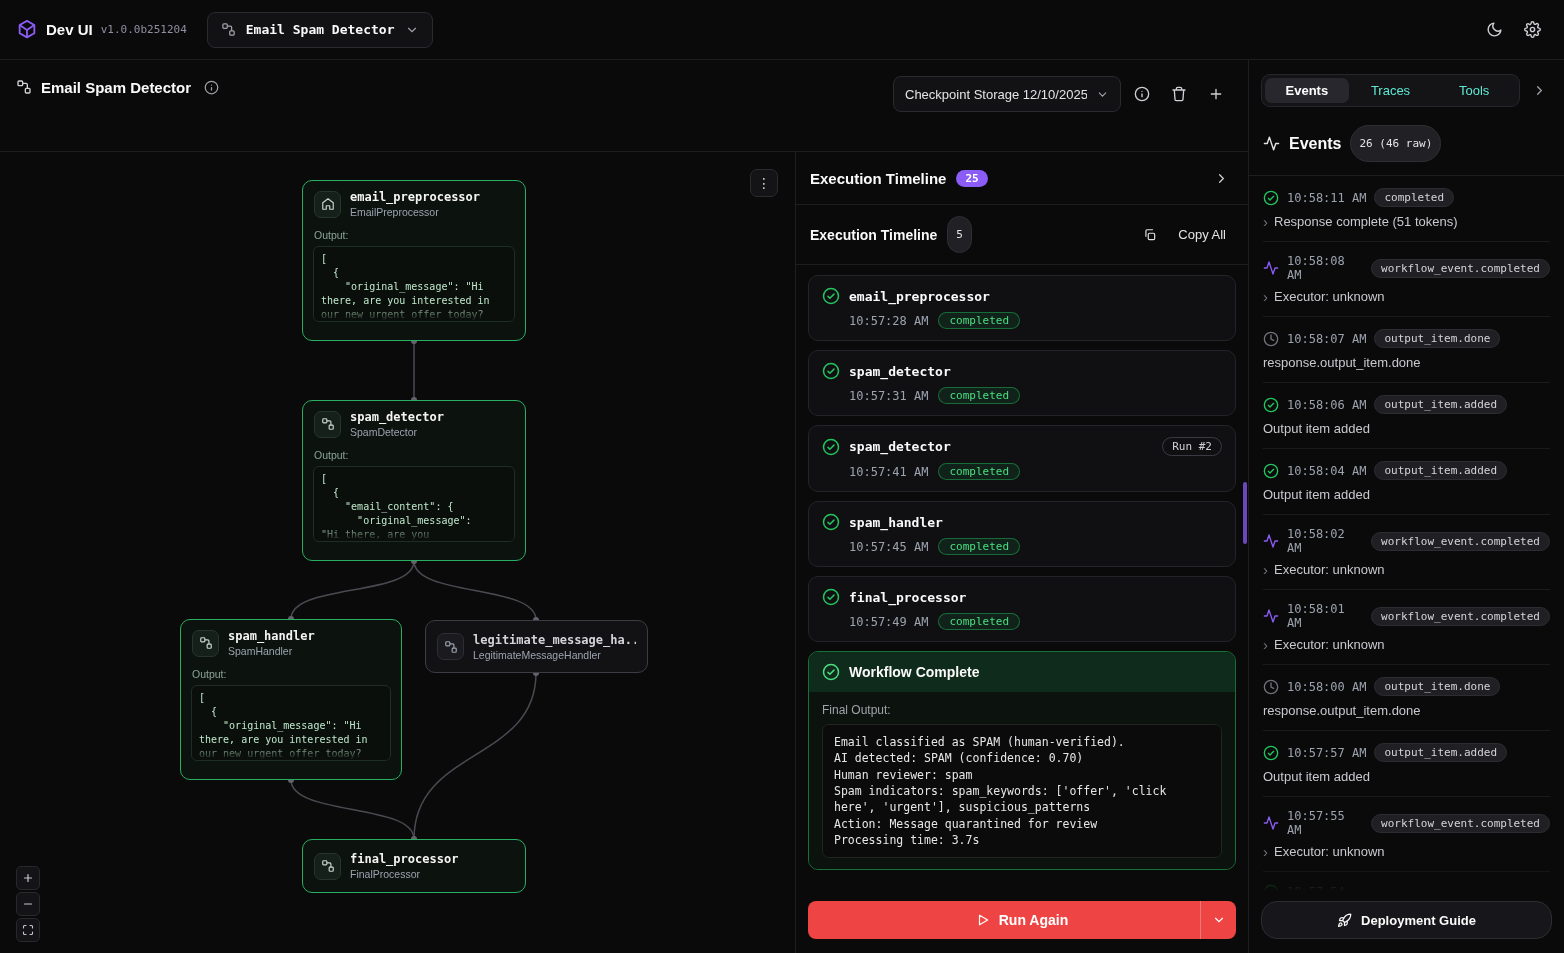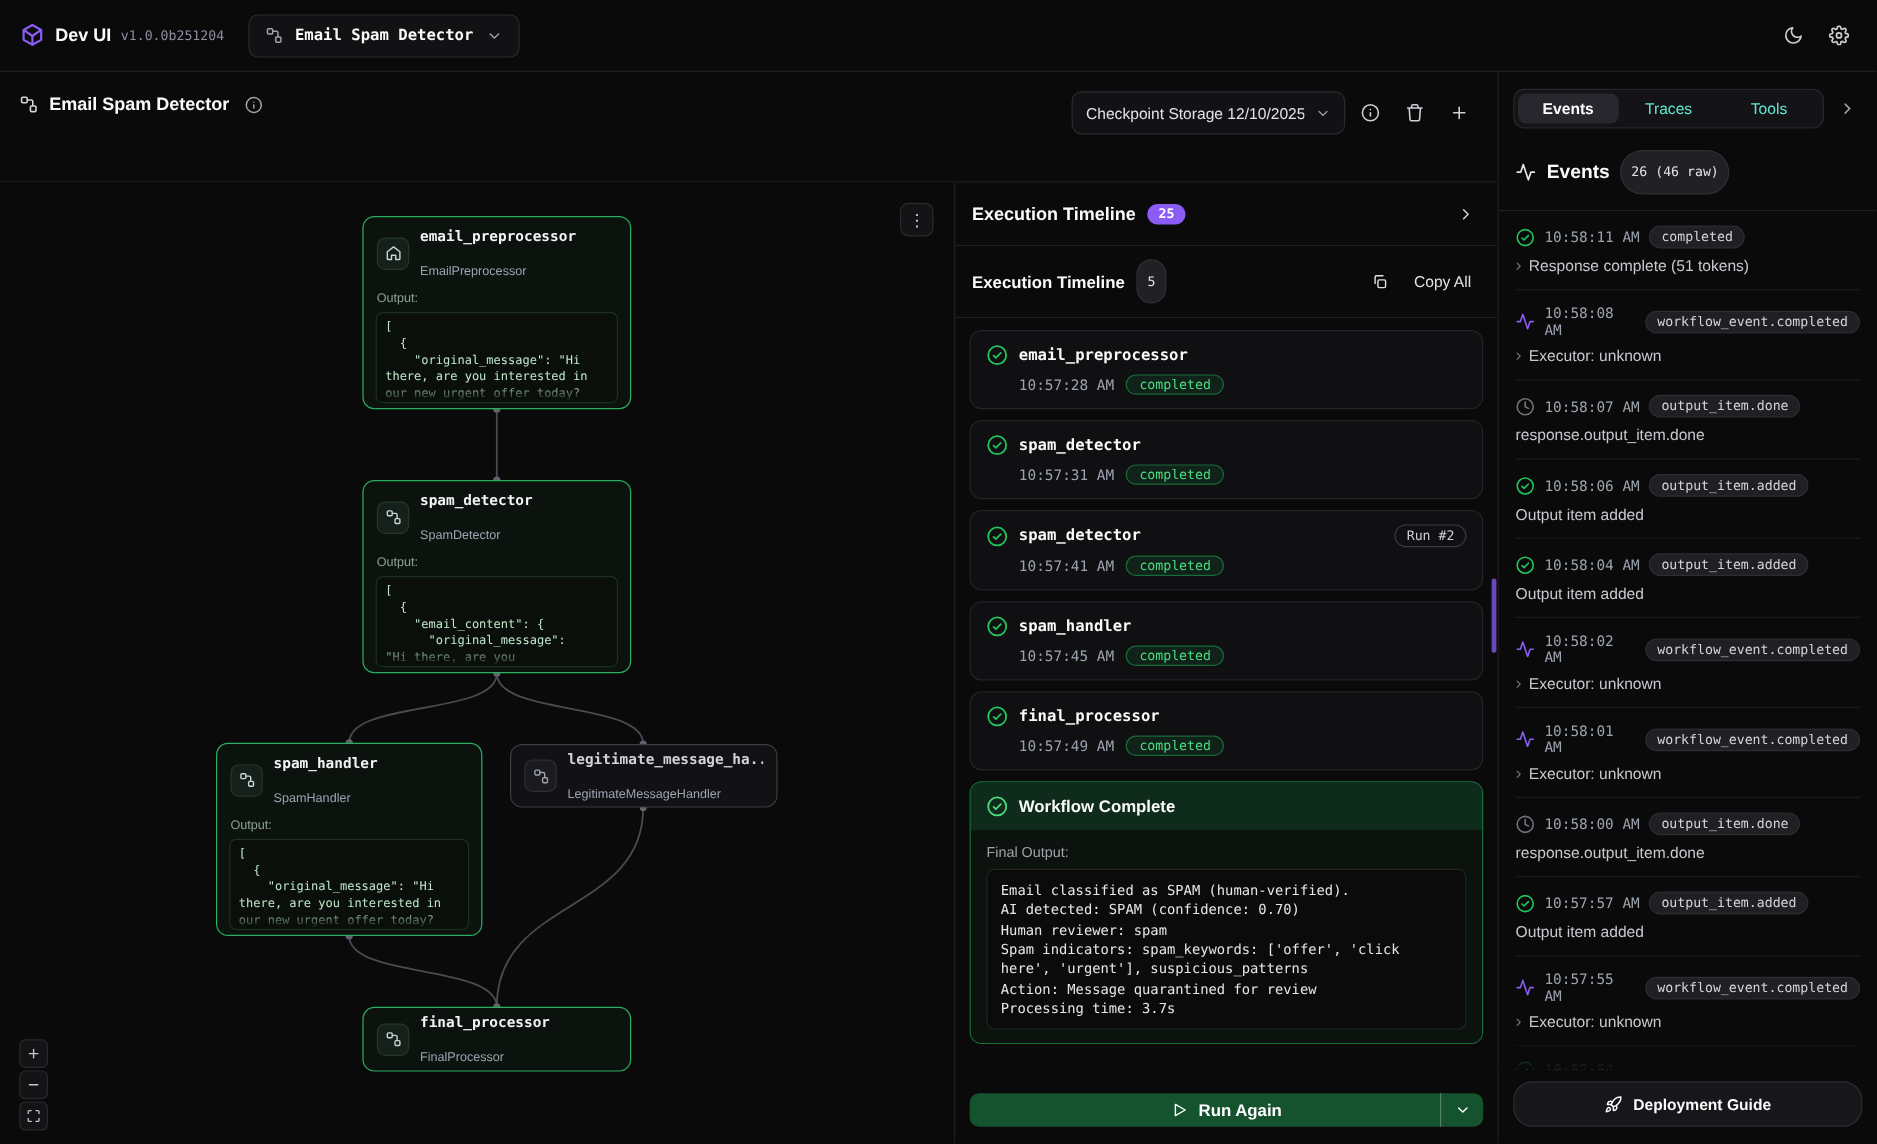--- a/index.html
+++ b/index.html
@@ -39,21 +39,21 @@
   .node{position:absolute;border-radius:10px;border:1px solid #2aae62;background:#0c120e}
   .node.dim{border-color:#3c3c44;background:#121215}
   .node.small{display:flex;align-items:center}
   .node-head{display:flex;align-items:center;gap:9px;padding:9px 11px;min-width:0}
   .node.small .node-head{padding:0 11px;width:100%}
   .node-icon{width:27px;height:27px;border-radius:7px;background:#15201a;border:1px solid #26362c;display:flex;align-items:center;justify-content:center;color:#cbd5d1;flex-shrink:0}
   .node.dim .node-icon{background:#1a1a1f;border-color:#2e2e35;color:#9ca3af}
   .node-meta{min-width:0}
   .node-title{font-size:12px;font-weight:700;white-space:nowrap;overflow:hidden;color:#f4f4f5}
   .node.dim .node-title{color:#d4d4d8}
-  .node-sub{font-size:10.5px;color:#9ca3af;margin-top:16px;white-space:nowrap;overflow:hidden}
+  .node-sub{font-size:10.5px;color:#9ca3af;margin-top:2px;white-space:nowrap;overflow:hidden}
   .node-output-label{padding:2px 11px 5px;font-size:10.5px;color:#8aa396}
   .node-code{position:relative;margin:0 10px;height:76px;background:#0a0f0b;border:1px solid #1f2e24;border-radius:6px;padding:5px 7px;
     font-size:10px;line-height:1.4;color:#bfe8cb;white-space:pre;overflow:hidden}
   .node-code::after{content:"";position:absolute;left:0;right:0;bottom:0;height:16px;background:linear-gradient(transparent,#0a0f0b)}
   .canvas-menu{position:absolute;left:750px;top:17px;width:28px;height:28px;background:#141417;border:1px solid #2a2a30;border-radius:7px;color:#d4d4d8;display:flex;align-items:center;justify-content:center;font-size:14px}
   .zoom-controls{position:absolute;left:16px;top:714px;display:flex;flex-direction:column;gap:2px}
   .zoom-btn{width:24px;height:24px;background:#141417;border:1px solid #28282e;color:#c6c6cc;display:flex;align-items:center;justify-content:center;border-radius:5px}
 
   
   .timeline-panel{width:453px;border-left:1px solid #1e1e22;display:flex;flex-direction:column;position:relative}
@@ -72,21 +72,21 @@
   .badge-outline{margin-left:auto;border:1px solid #3a3a42;color:#cfcfd6;font-size:11px;padding:2px 9px;border-radius:999px}
   .tl-row2{display:flex;align-items:center;gap:10px;margin-top:7px;padding-left:27px}
   .tl-time{font-size:12px;color:#9ca3af}
   .badge-completed{background:rgba(34,197,94,.1);border:1px solid rgba(34,197,94,.45);color:#4ade80;font-size:11px;padding:1px 10px;border-radius:999px}
   .wfc{border:1px solid rgba(34,197,94,.55);border-radius:10px;overflow:hidden}
   .wfc-head{display:flex;align-items:center;gap:9px;background:#0f2b1b;padding:11px 13px;font-size:14px;font-weight:700}
   .wfc-body{background:#0c130e;padding:11px 13px}
   .wfc-label{font-size:12px;color:#a1a1aa;margin-bottom:7px}
   .wfc-code{background:#0a0b0a;border:1px solid #20251f;border-radius:7px;padding:9px 11px;font-size:11.5px;line-height:1.42;color:#e7e7ea;white-space:pre-wrap;overflow-wrap:anywhere}
   .tl-footer{padding:10px 12px 14px}
-  .run-again{position:relative;width:100%;height:28px;background:#14532d;border-radius:8px;color:#fff;display:flex;align-items:center;justify-content:center;gap:9px;font-size:14px;font-weight:600}
+  .run-again{position:relative;width:100%;height:38px;background:#ef4444;border-radius:8px;color:#fff;display:flex;align-items:center;justify-content:center;gap:9px;font-size:14px;font-weight:600}
   .run-split{position:absolute;top:0;bottom:0;right:0;width:36px;border-left:1px solid rgba(255,255,255,.28);display:flex;align-items:center;justify-content:center}
   .tl-scrollthumb{position:absolute;right:1px;top:330px;width:4px;height:62px;border-radius:2px;background:#8b5cf6;opacity:.75}
 
   
   .events-panel{width:316px;border-left:1px solid #1e1e22;display:flex;flex-direction:column}
   .ev-tabs-row{display:flex;align-items:center;gap:6px;padding:14px 12px 8px}
   .ev-tabs{flex:1;display:flex;background:#141417;border:1px solid #26262c;border-radius:9px;padding:3px}
   .ev-tab{flex:1;text-align:center;padding:5px 0;font-size:13px;color:#5eead4;border-radius:7px}
   .ev-tab.active{background:#27272d;color:#fff;font-weight:600}
   .collapse-btn{width:26px;height:26px;display:flex;align-items:center;justify-content:center;color:#a1a1aa;border-radius:6px}

